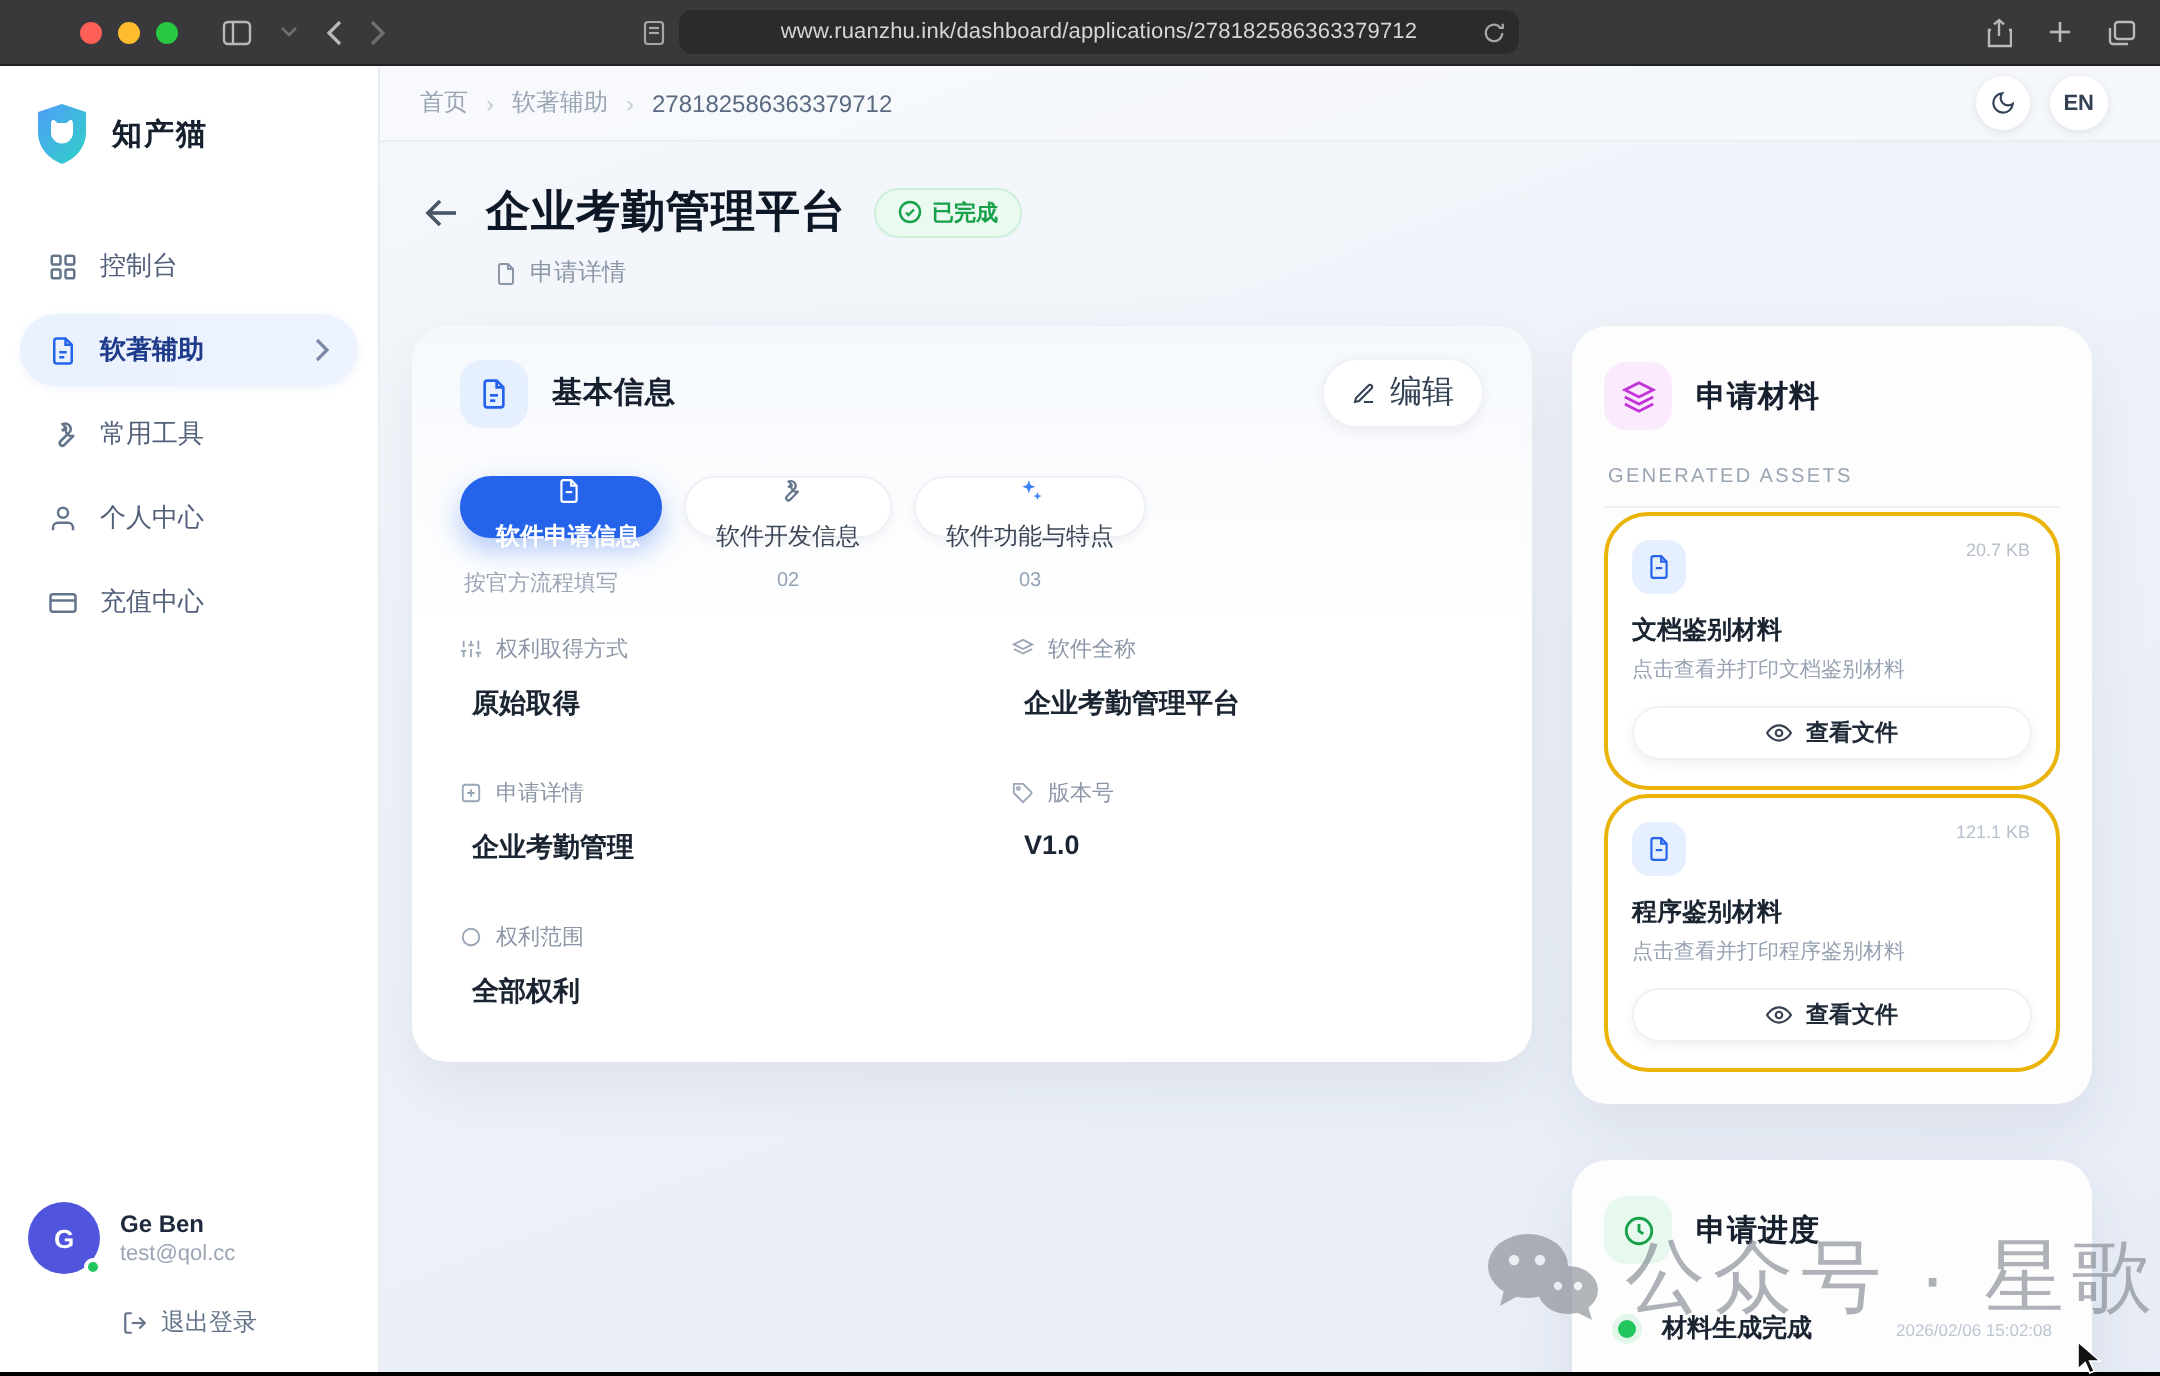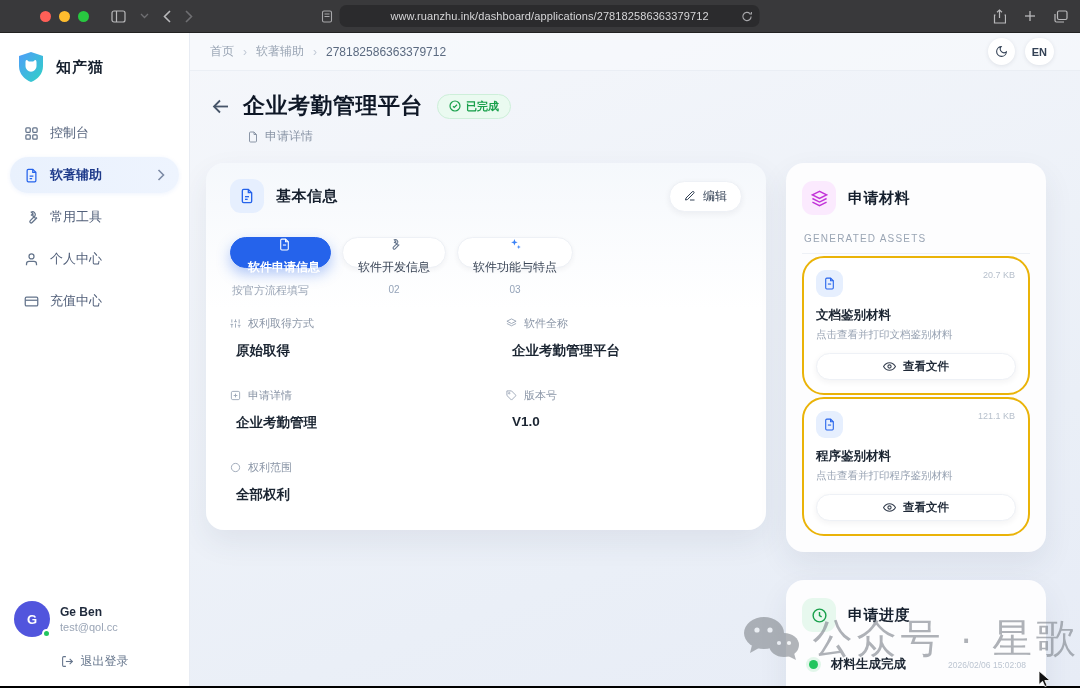--- a/index.html
+++ b/index.html
@@ -63,21 +63,21 @@
   .card { background:#fdfdfe; border-radius:18px; box-shadow:0 12px 30px rgba(51,65,85,.08); }
 
   
   .basic-card { flex:0 0 560px; background:linear-gradient(180deg,#f5f8fc 0%,#ffffff 40%); padding:16px 24px 26px 24px; min-height:318px; }
   .card-head { display:flex; align-items:center; gap:12px; }
   .head-ico { width:34px; height:34px; border-radius:11px; display:flex; align-items:center; justify-content:center; }
   .head-ico.blue { background:#e6effe; color:#2563eb; }
   .head-ico.purple { background:#fbeafe; color:#c233d8; }
   .head-ico.green { background:#e7f8ee; color:#18a04b; }
   .card-title { font-size:15px; font-weight:bold; color:#16202e; letter-spacing:.5px; }
-  .edit-btn { margin-left:auto; display:flex; align-items:center; gap:7px; background:#fff; border:1px solid #eef1f6; box-shadow:0 2px 6px rgba(30,41,59,.06); border-radius:999px; padding:6px 14px; font-size:12px; color:#334155; cursor:pointer; }
+  .edit-btn { margin-left:auto; display:flex; align-items:center; gap:7px; background:#fff; border:1px solid #eef1f6; box-shadow:0 2px 6px rgba(30,41,59,.06); border-radius:999px; padding:6px 14px; font-size:16px; color:#334155; cursor:pointer; }
 
   .tabs { display:flex; gap:11px; margin-top:24px; }
   .tab { height:31px; border-radius:999px; display:flex; align-items:center; gap:8px; padding:0 15px; font-size:12px; cursor:pointer; background:#fff; border:1px solid #eef1f6; box-shadow:0 2px 5px rgba(30,41,59,.05); color:#3b4657;flex-direction:column; }
   .tab .tnum { font-size:10px; color:#94a3b8; }
   .tab.active { background:#2563eb; border-color:#2563eb; color:#fff; font-weight:bold; box-shadow:0 6px 14px rgba(37,99,235,.35); padding:0 10px 0 17px; }
   .tab.active .tnum { background:rgba(255,255,255,.28); color:#fff; border-radius:8px; padding:2px 7px; }
   .tab .tico { display:flex; }
   .tab .tico.spark { color:#3b82f6; }
   .hint { font-size:11px; color:#9aa5b6; margin:15px 0 2px 2px; }
 

